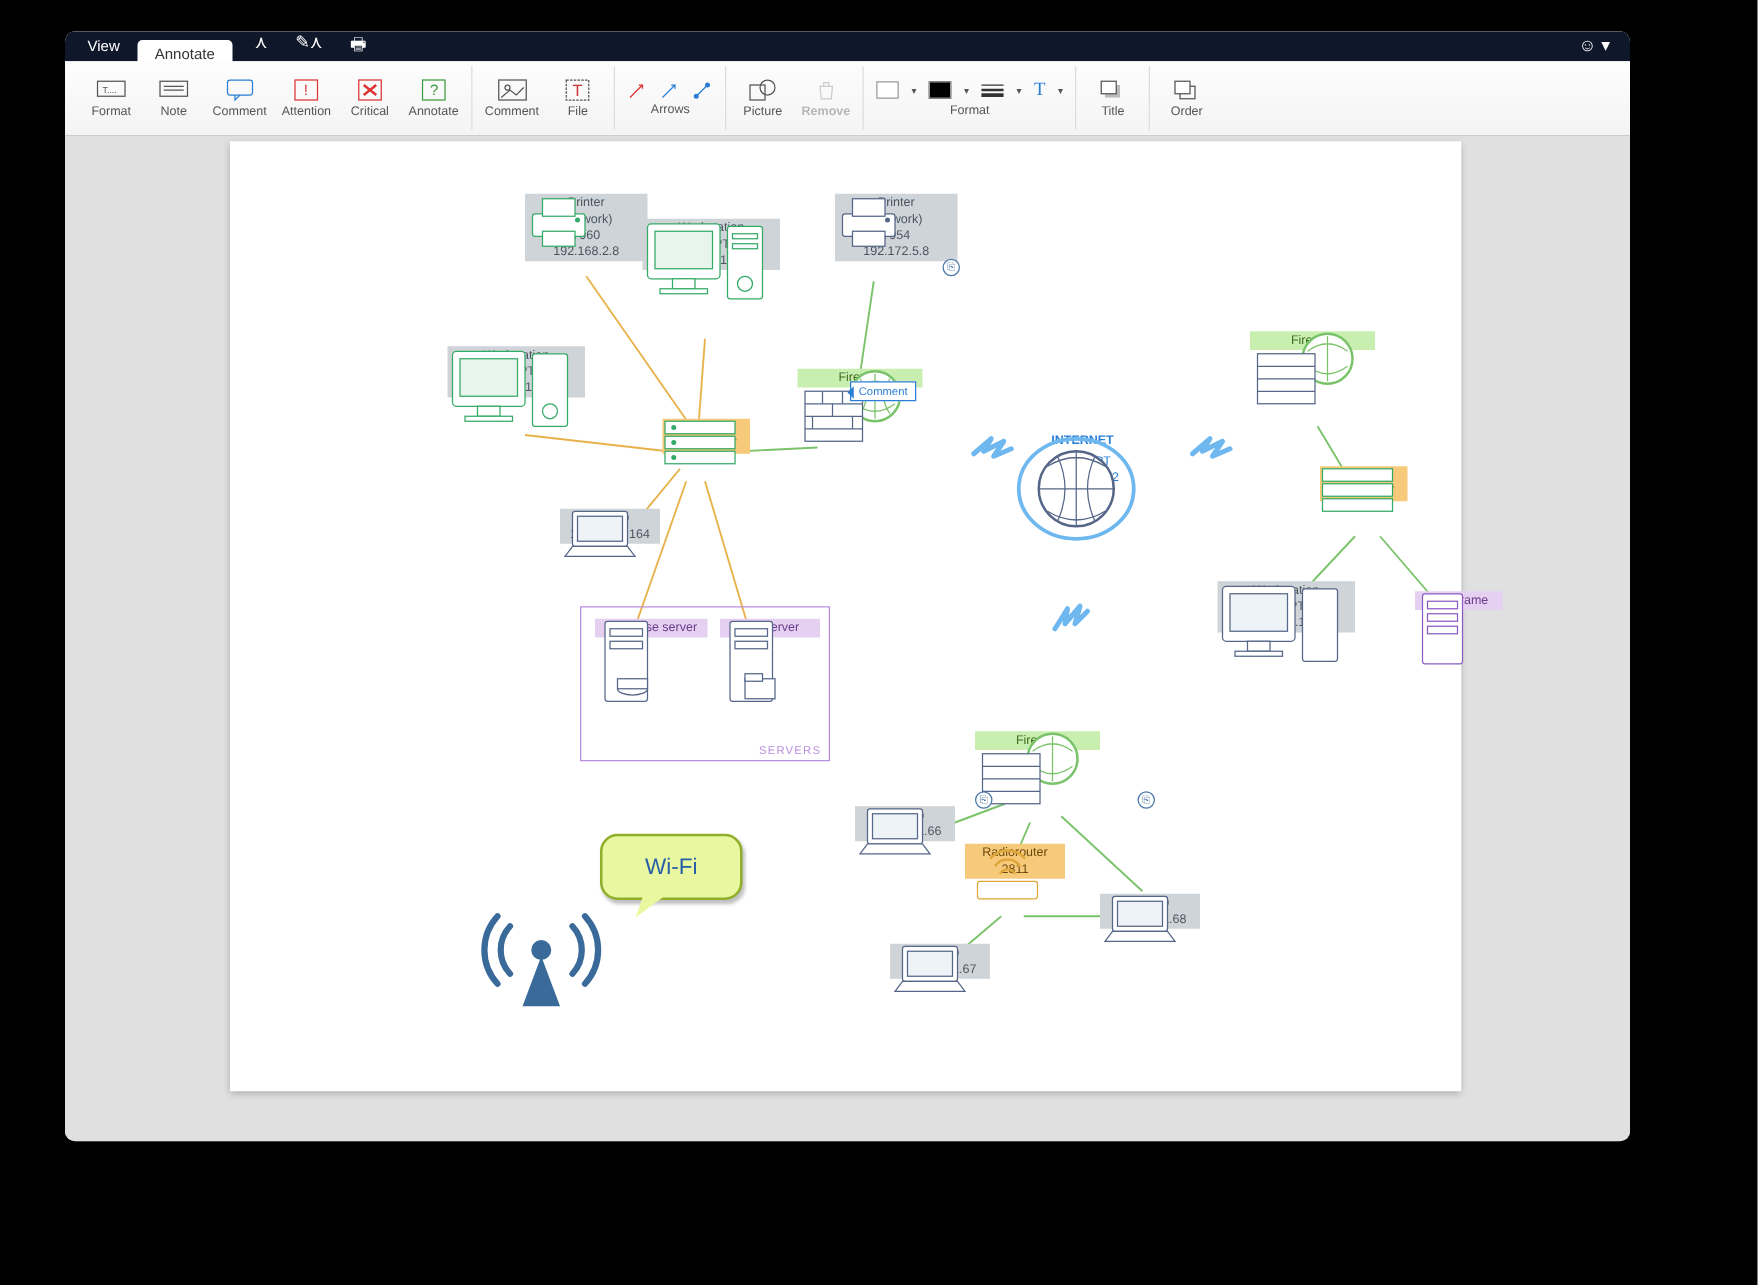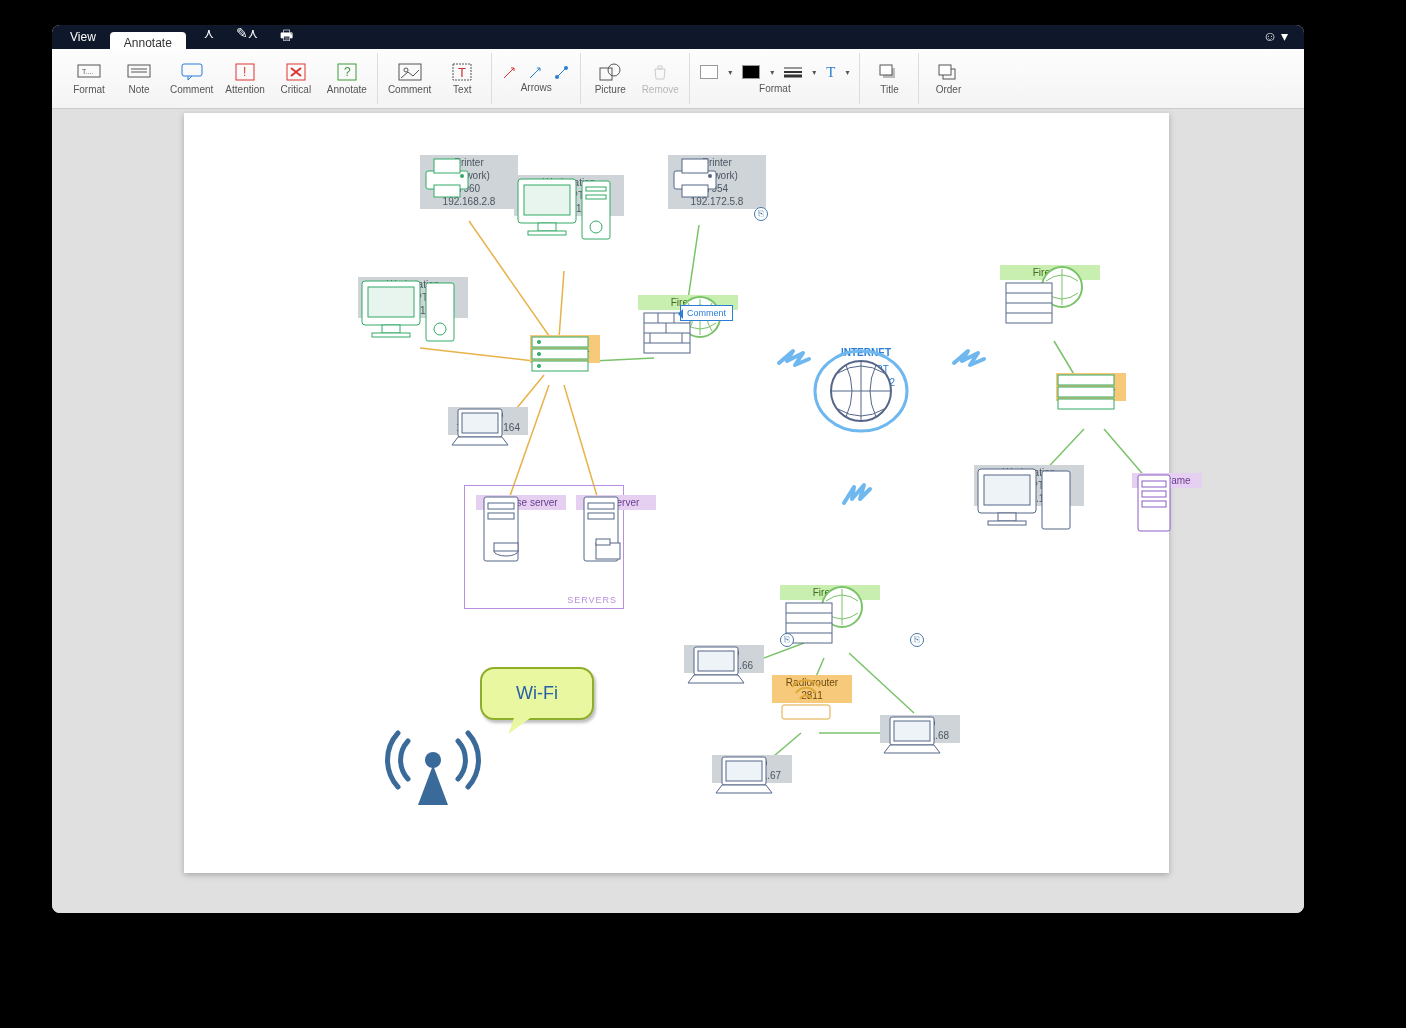--- a/index.html
+++ b/index.html
@@ -19,21 +19,21 @@
   .tabbar .smallicons span { font-size: 14px; cursor: pointer; }
   .tabbar .smiley { margin-left: auto; margin-right: 16px; color: #fff; font-size: 14px; padding-bottom: 2px; }
   .toolbar { height: 60px; background: linear-gradient(#fdfdfd,#f4f4f4); border-bottom: 1px solid #ccc; display: flex; align-items: center; padding: 4px 8px; gap: 0; }
   .tgroup { display: flex; gap: 12px; padding: 0 10px; height: 100%; align-items: center; border-right: 1px solid #ddd; }
   .tbtn { display: flex; flex-direction: column; align-items: center; gap: 2px; cursor: pointer; min-width: 38px; }
   .tbtn .ic { width: 24px; height: 20px; display: flex; align-items: center; justify-content: center; font-size: 14px; }
   .tbtn .lbl { font-size: 10px; color: #555; }
   .tbtn.red .ic svg rect, .tbtn.red .ic svg path { stroke: #d33; }
   .tbtn.blue .ic { color: #2a7ed6; }
   .tbtn.green .ic { color: #3c9b3c; }
-  .tbtn.disabled { opacity: .4; cursor: default; }
+  .tbtn.disabled { opacity: .4; cursor: default; font-weight: bold; }
   .canvas-wrap { flex: 1; background: #e0e0e0; overflow: hidden; position: relative; }
   .page { position: absolute; left: 132px; top: 4px; width: 985px; height: 760px; background: #fff; box-shadow: 0 2px 6px rgba(0,0,0,.25); }
   .page svg { position: absolute; left: 0; top: 0; }
   .node { position: absolute; text-align: center; }
   .node .cap { margin-top: 2px; }
   .cap { font-size: 10px; color: #355; padding: 1px 4px; line-height: 13px; }
   .cap.grey { background: #cfd4d8; color: #4a5560; }
   .cap.orange { background: #f7c97a; color: #6b4a0d; }
   .cap.purple { background: #e6d0f2; color: #6a3c8c; }
   .cap.green { background: #c9efb0; color: #3e6b1e; }
@@ -133,21 +133,21 @@
           </div>
           <div class="lbl">Comment</div>
         </div>
       <div class="tbtn">
           <div class="ic">
             <svg width="20" height="18">
               <rect x="1" y="1" width="18" height="16" fill="none" stroke="#555" stroke-dasharray="2 1"></rect>
               <text x="6" y="14" font-size="13" fill="#c33">T</text>
             </svg>
           </div>
-          <div class="lbl">Text</div>
+          <div class="lbl">File</div>
         </div>
     </div>
     <div class="tgroup">
       <div class="tbtn">
         <div class="fmt-row">
           <svg width="16" height="16">
               <path d="M2 14 L12 4 M9 4 L12 4 L12 7" stroke="#d33" fill="none"></path>
             </svg>
           <svg width="16" height="16">
               <path d="M2 14 L12 4 M9 4 L12 4 L12 7" stroke="#2a7ed6" fill="none"></path>
@@ -344,21 +344,21 @@
 
       <div class="node" style="left:264px;top:292px;width:80px">
         <svg width="64" height="44">
             <rect x="10" y="4" width="44" height="28" rx="2" fill="#fff" stroke="#568"></rect>
             <rect x="14" y="8" width="36" height="20" fill="#eef3f7" stroke="#568"></rect>
             <path d="M4 40 L60 40 L54 32 L10 32 Z" fill="#fff" stroke="#568"></path>
           </svg>
         <div class="cap grey"><span>Laptop</span><br><span>192.168.1.164</span></div>
       </div>
 
-      <div class="servers-box" style="left:280px;top:372px;width:160px;height:124px">
+      <div class="servers-box" style="left:280px;top:372px;width:200px;height:124px">
         <span class="legend">SERVERS</span>
       </div>
       <div class="node" style="left:292px;top:380px;width:90px">
         <svg width="50" height="72">
             <rect x="8" y="4" width="34" height="64" rx="2" fill="#fff" stroke="#568"></rect>
             <rect x="12" y="10" width="26" height="6" fill="none" stroke="#568"></rect>
             <rect x="12" y="20" width="26" height="6" fill="none" stroke="#568"></rect>
             <ellipse cx="30" cy="58" rx="12" ry="5" fill="#fff" stroke="#568"></ellipse>
             <rect x="18" y="50" width="24" height="8" fill="#fff" stroke="#568"></rect>
           </svg>

